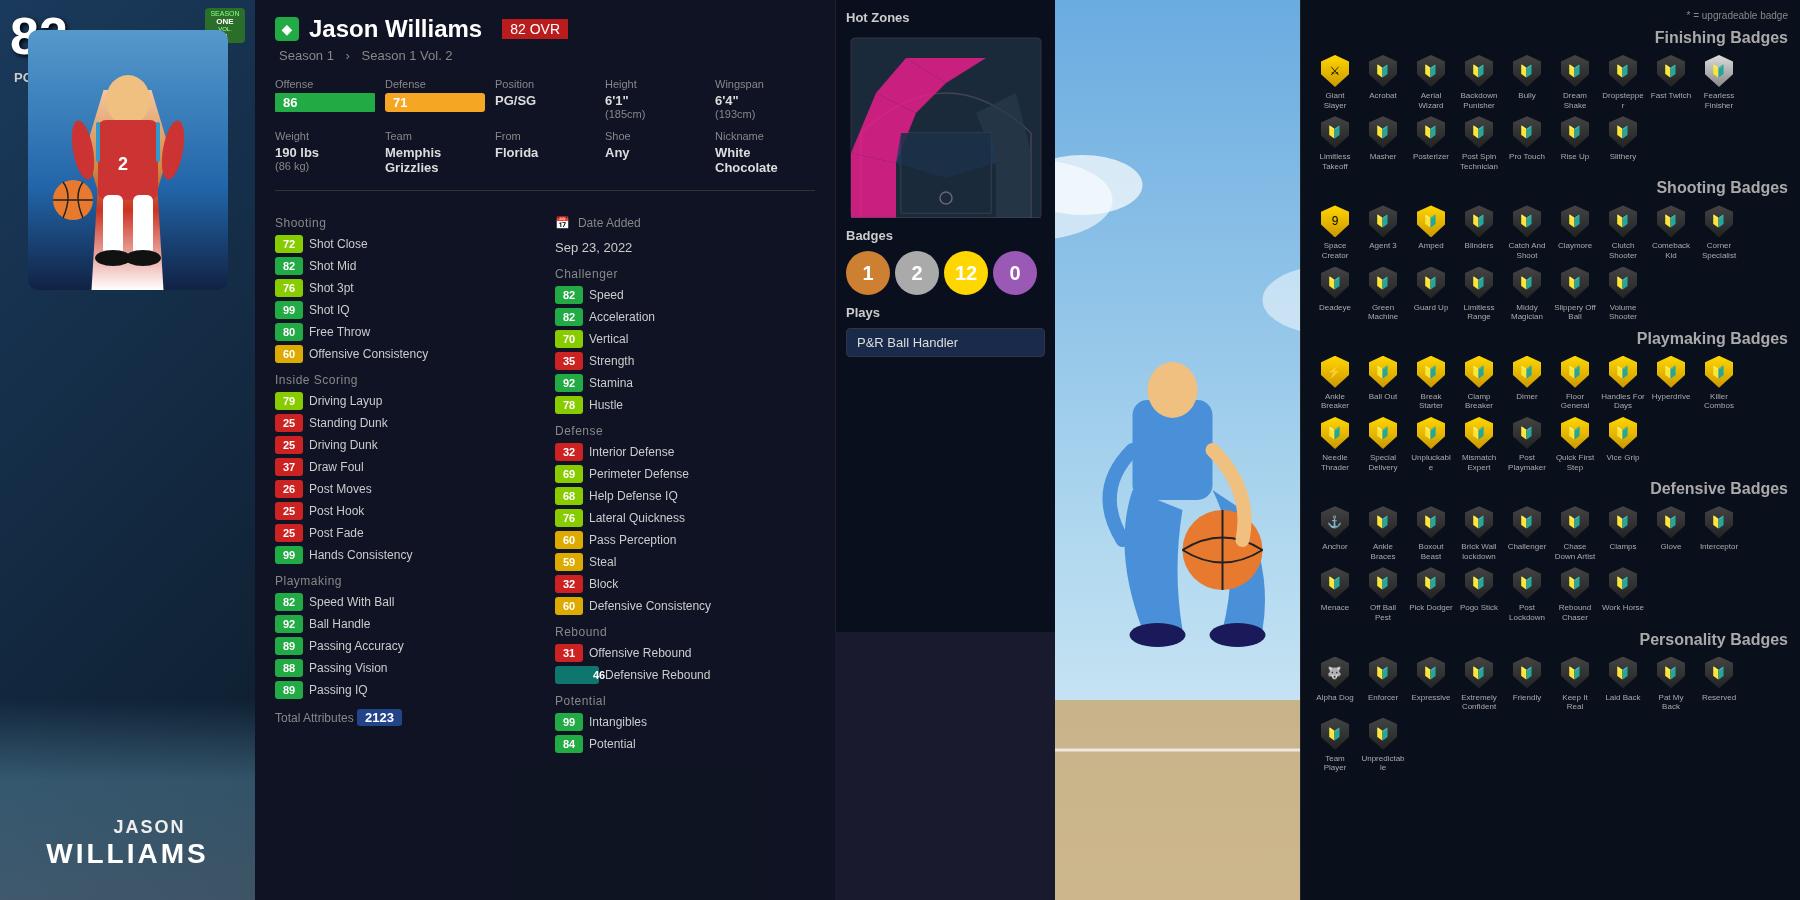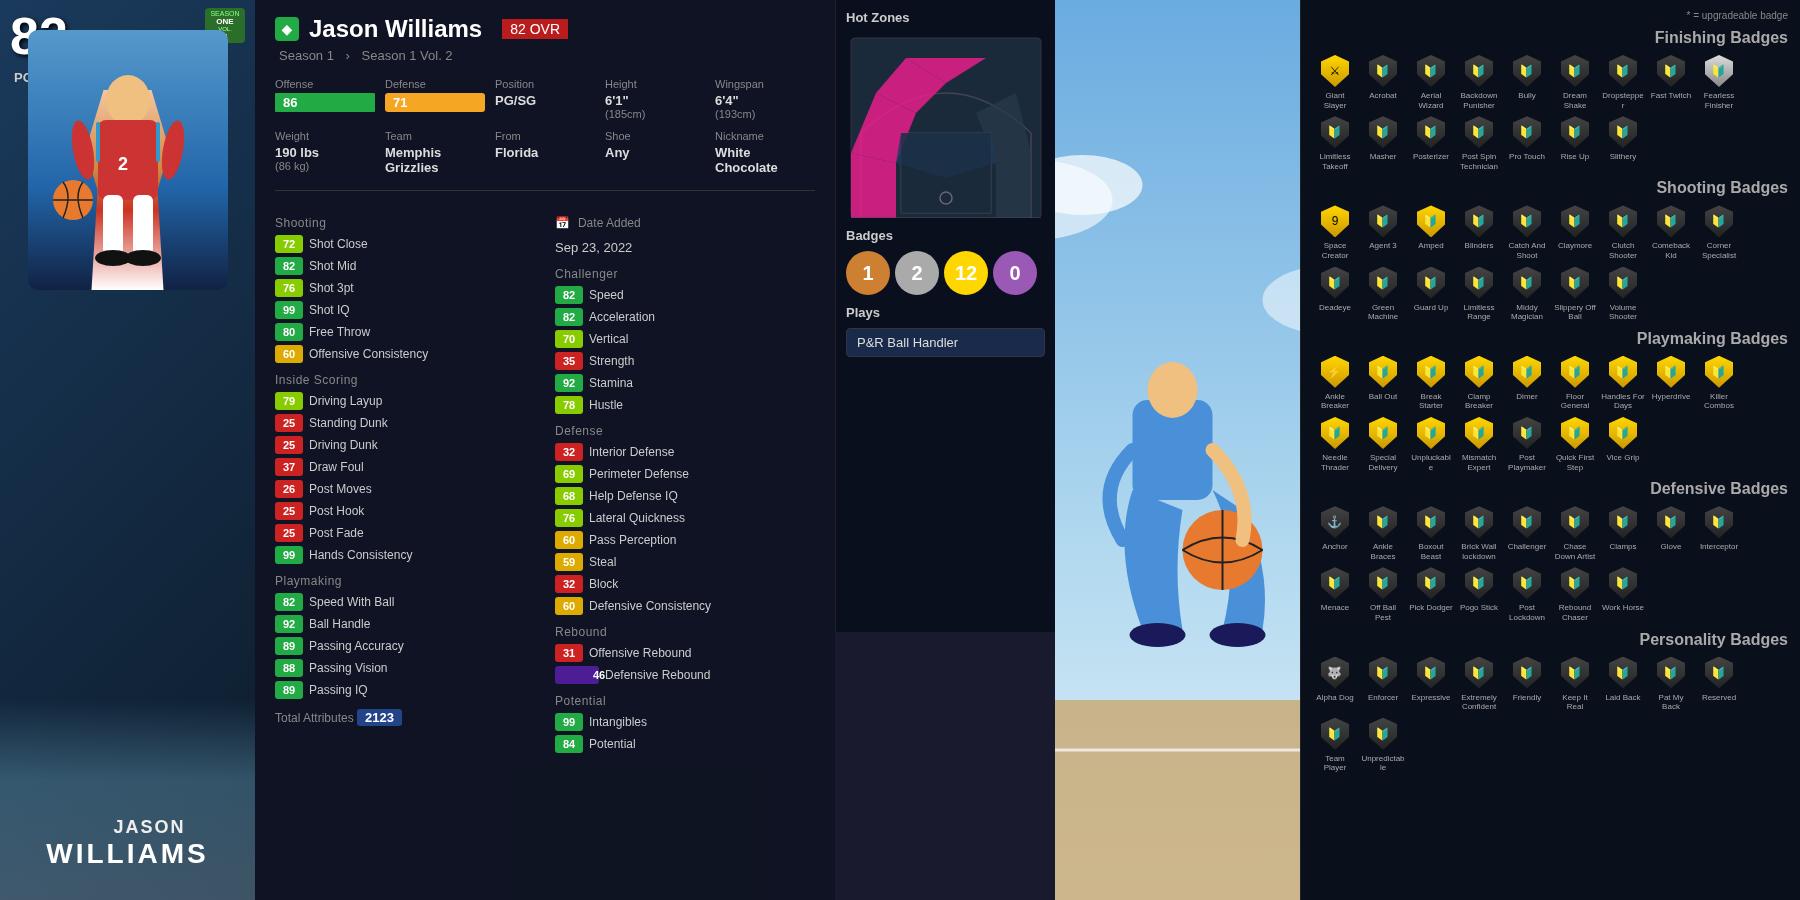--- a/index.html
+++ b/index.html
@@ -197,21 +197,21 @@
       align-items: center;
       justify-content: center;
       font-size: 11px;
       font-weight: bold;
       color: #fff;
       flex-shrink: 0;
     }
     .bg-green { background: #22aa44; }
     .bg-lime { background: #88cc00; }
     .bg-yellow { background: #ddaa00; }
-    .bg-orange { background: #4c1d95; padding-left: 44px; }
+    .bg-orange { background: #0f766e; padding-left: 44px; }
     .bg-red { background: #cc2222; }
 
     .attr-label {
       font-size: 12px;
       color: #ccc;
     }
 
     .date-added {
       display: flex;
       align-items: center;

